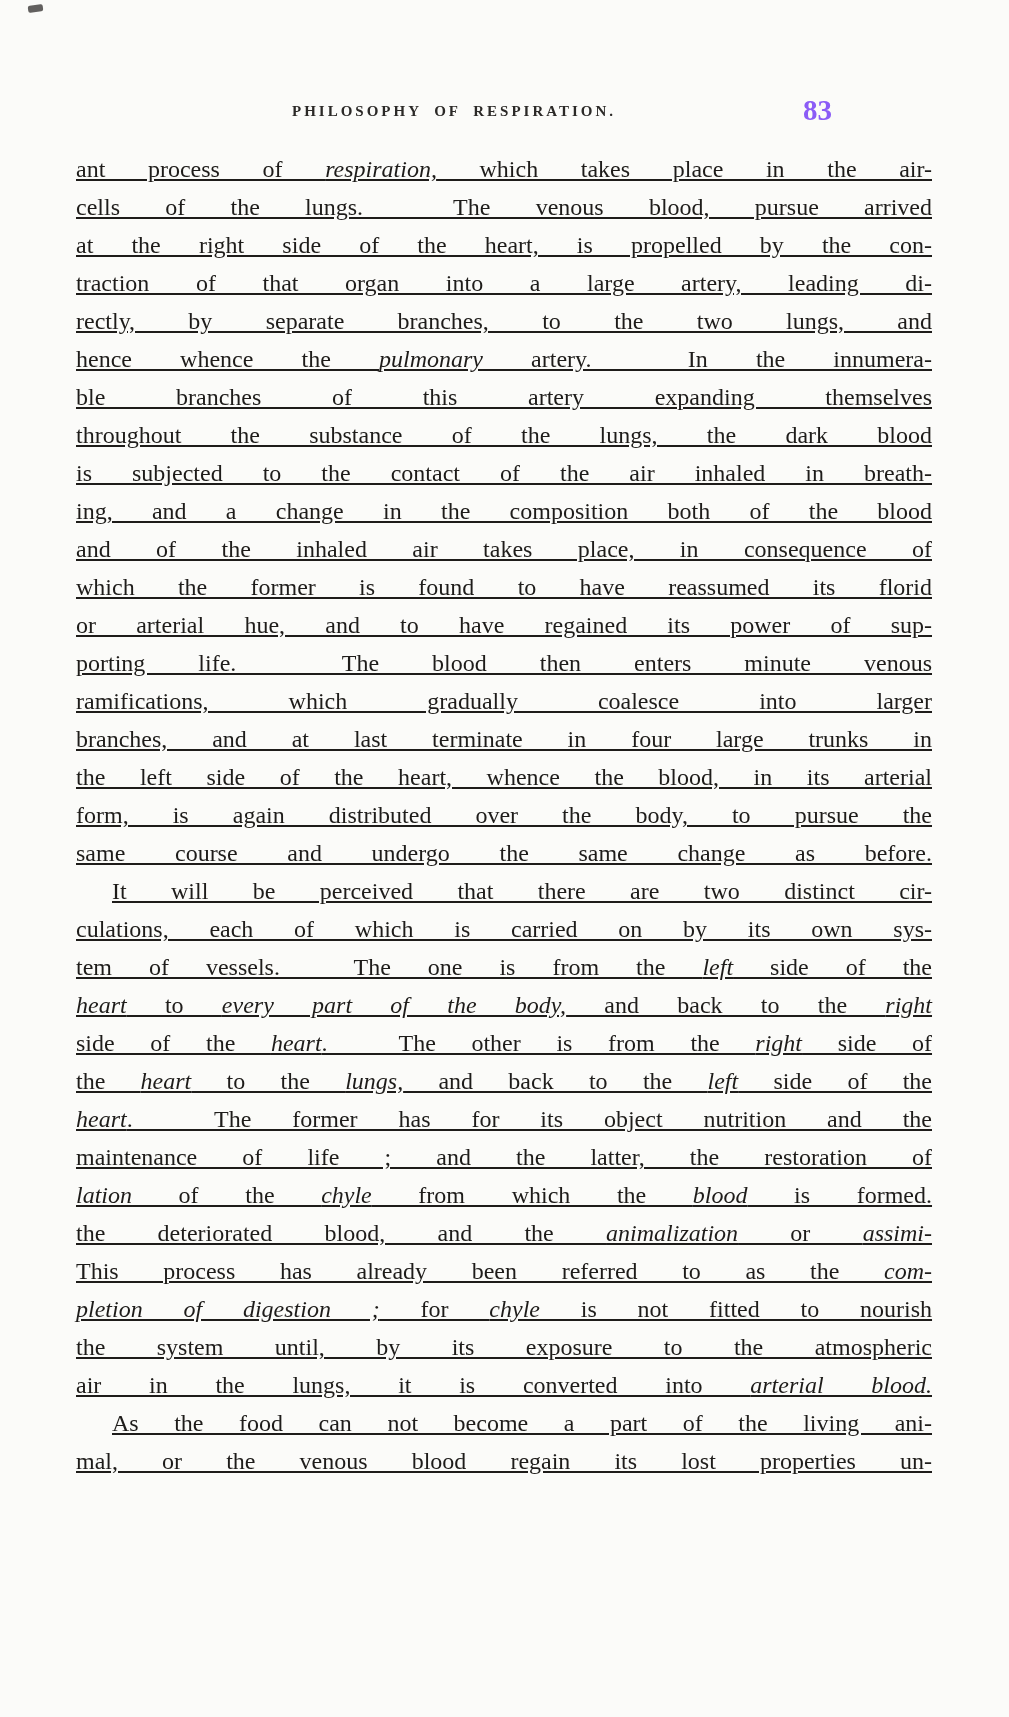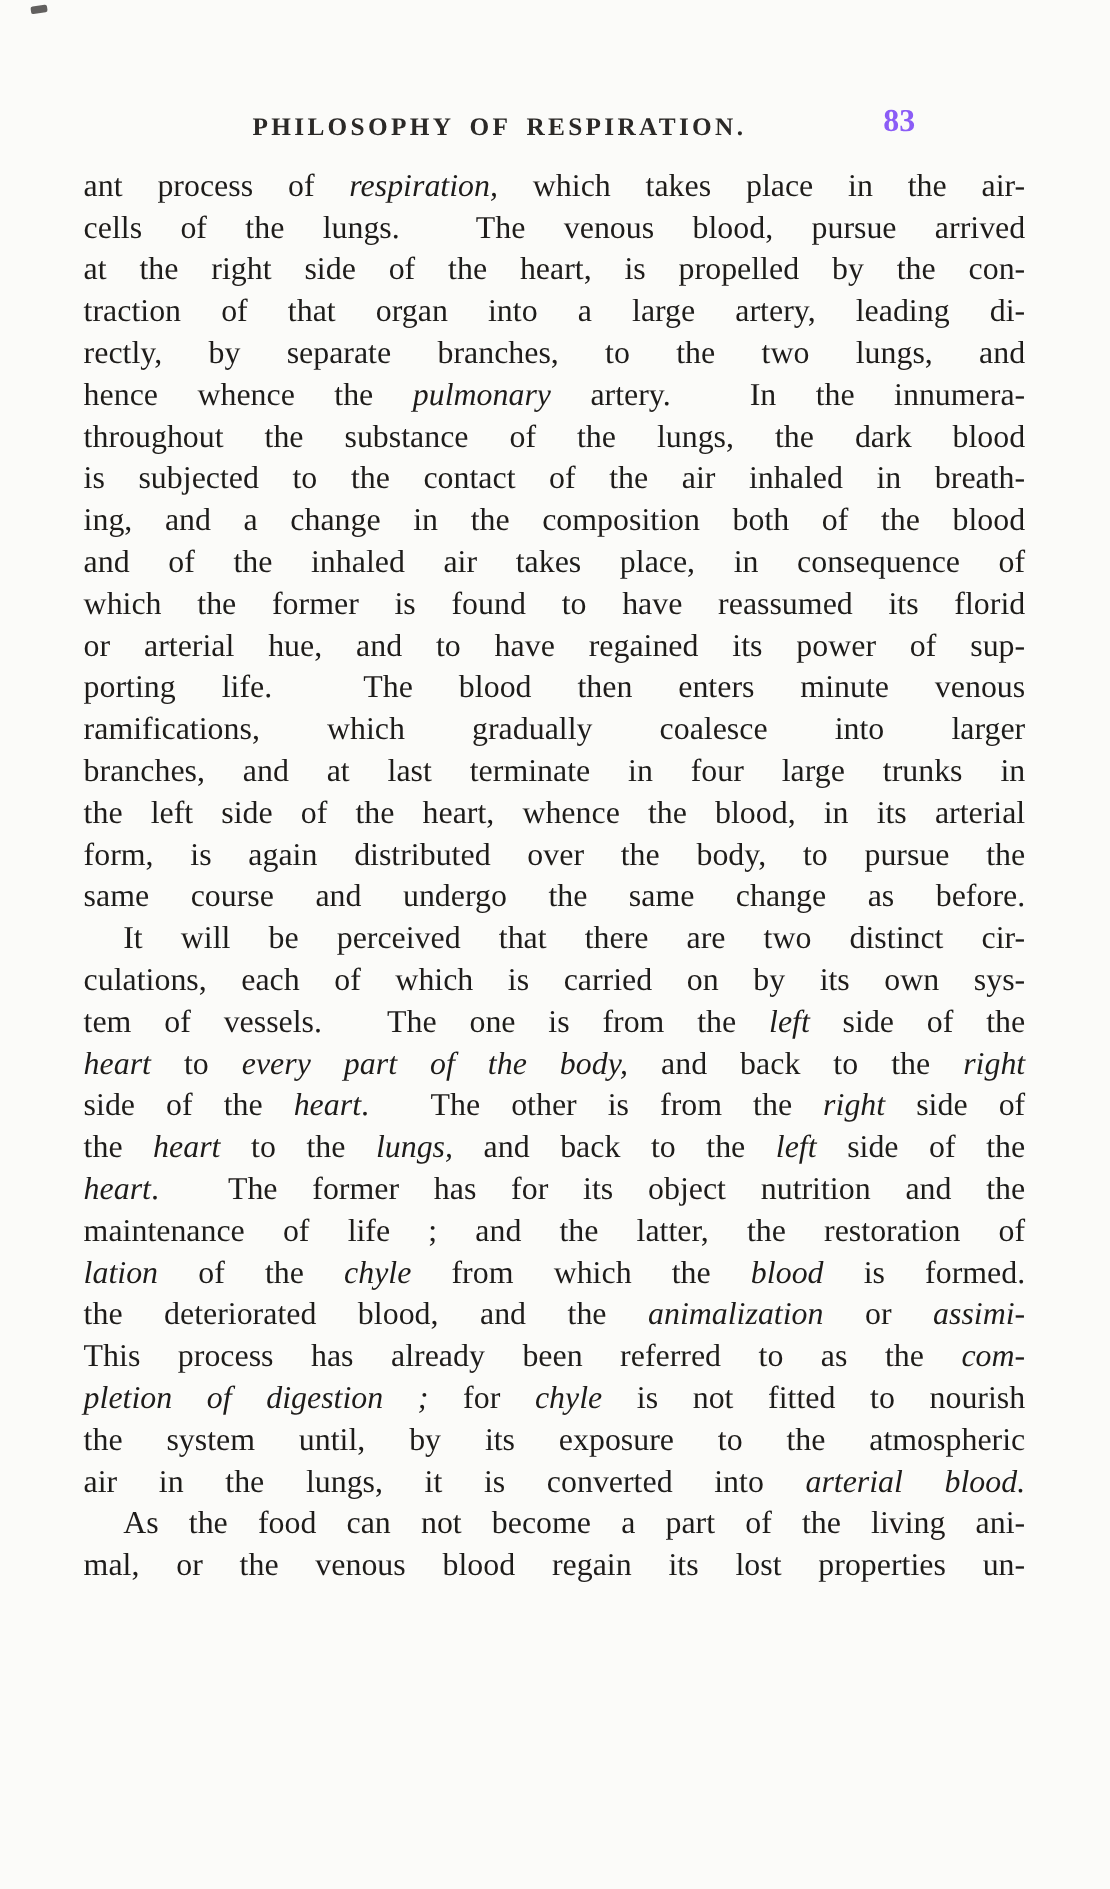--- a/index.html
+++ b/index.html
@@ -31,21 +31,21 @@
     left: 76px;
     top: 96px;
     width: 856px;
     height: 42px;
   }
   .header-title {
     position: absolute;
     left: 378px;
     top: 7px;
     transform: translateX(-50%);
-    font-size: 23px;
+    font-size: 15px;
     font-weight: 700;
     letter-spacing: 3px;
     word-spacing: 6px;
     white-space: nowrap;
     color: #2b2927;
   }
   .page-number {
     position: absolute;
     right: 100px;
     top: -2px;
@@ -55,24 +55,25 @@
   }
   .body-text {
     position: absolute;
     left: 76px;
     top: 150px;
     width: 856px;
   }
   .line {
     height: 38px;
     line-height: 38px;
-    font-size: 29px;
+    font-size: 24px;
     text-align: justify;
     text-align-last: justify;
     white-space: pre-wrap;
+    text-decoration: underline;
   }
   .line.indent {
     text-indent: 36px;
   }
   .italic {
     font-style: italic;
   }
 </style>
 </head>
 <body>
@@ -84,20 +85,21 @@
   <div class="page-number">83</div>
 </header>
 
 <main class="body-text">
     <div class="line"><span>ant process of </span><span class="italic">respiration,</span><span> which takes place in the air-</span></div>
     <div class="line"><span>cells of the lungs.  The venous blood, pursue arrived</span></div>
     <div class="line"><span>at the right side of the heart, is propelled by the con-</span></div>
     <div class="line"><span>traction of that organ into a large artery, leading di-</span></div>
     <div class="line"><span>rectly, by separate branches, to the two lungs, and</span></div>
     <div class="line"><span>hence whence the </span><span class="italic">pulmonary</span><span> artery.  In the innumera-</span></div>
+    <div class="line"><span>ble branches of this artery expanding themselves</span></div>
     <div class="line"><span>throughout the substance of the lungs, the dark blood</span></div>
     <div class="line"><span>is subjected to the contact of the air inhaled in breath-</span></div>
     <div class="line"><span>ing, and a change in the composition both of the blood</span></div>
     <div class="line"><span>and of the inhaled air takes place, in consequence of</span></div>
     <div class="line"><span>which the former is found to have reassumed its florid</span></div>
     <div class="line"><span>or arterial hue, and to have regained its power of sup-</span></div>
     <div class="line"><span>porting life.  The blood then enters minute venous</span></div>
     <div class="line"><span>ramifications, which gradually coalesce into larger</span></div>
     <div class="line"><span>branches, and at last terminate in four large trunks in</span></div>
     <div class="line"><span>the left side of the heart, whence the blood, in its arterial</span></div>

